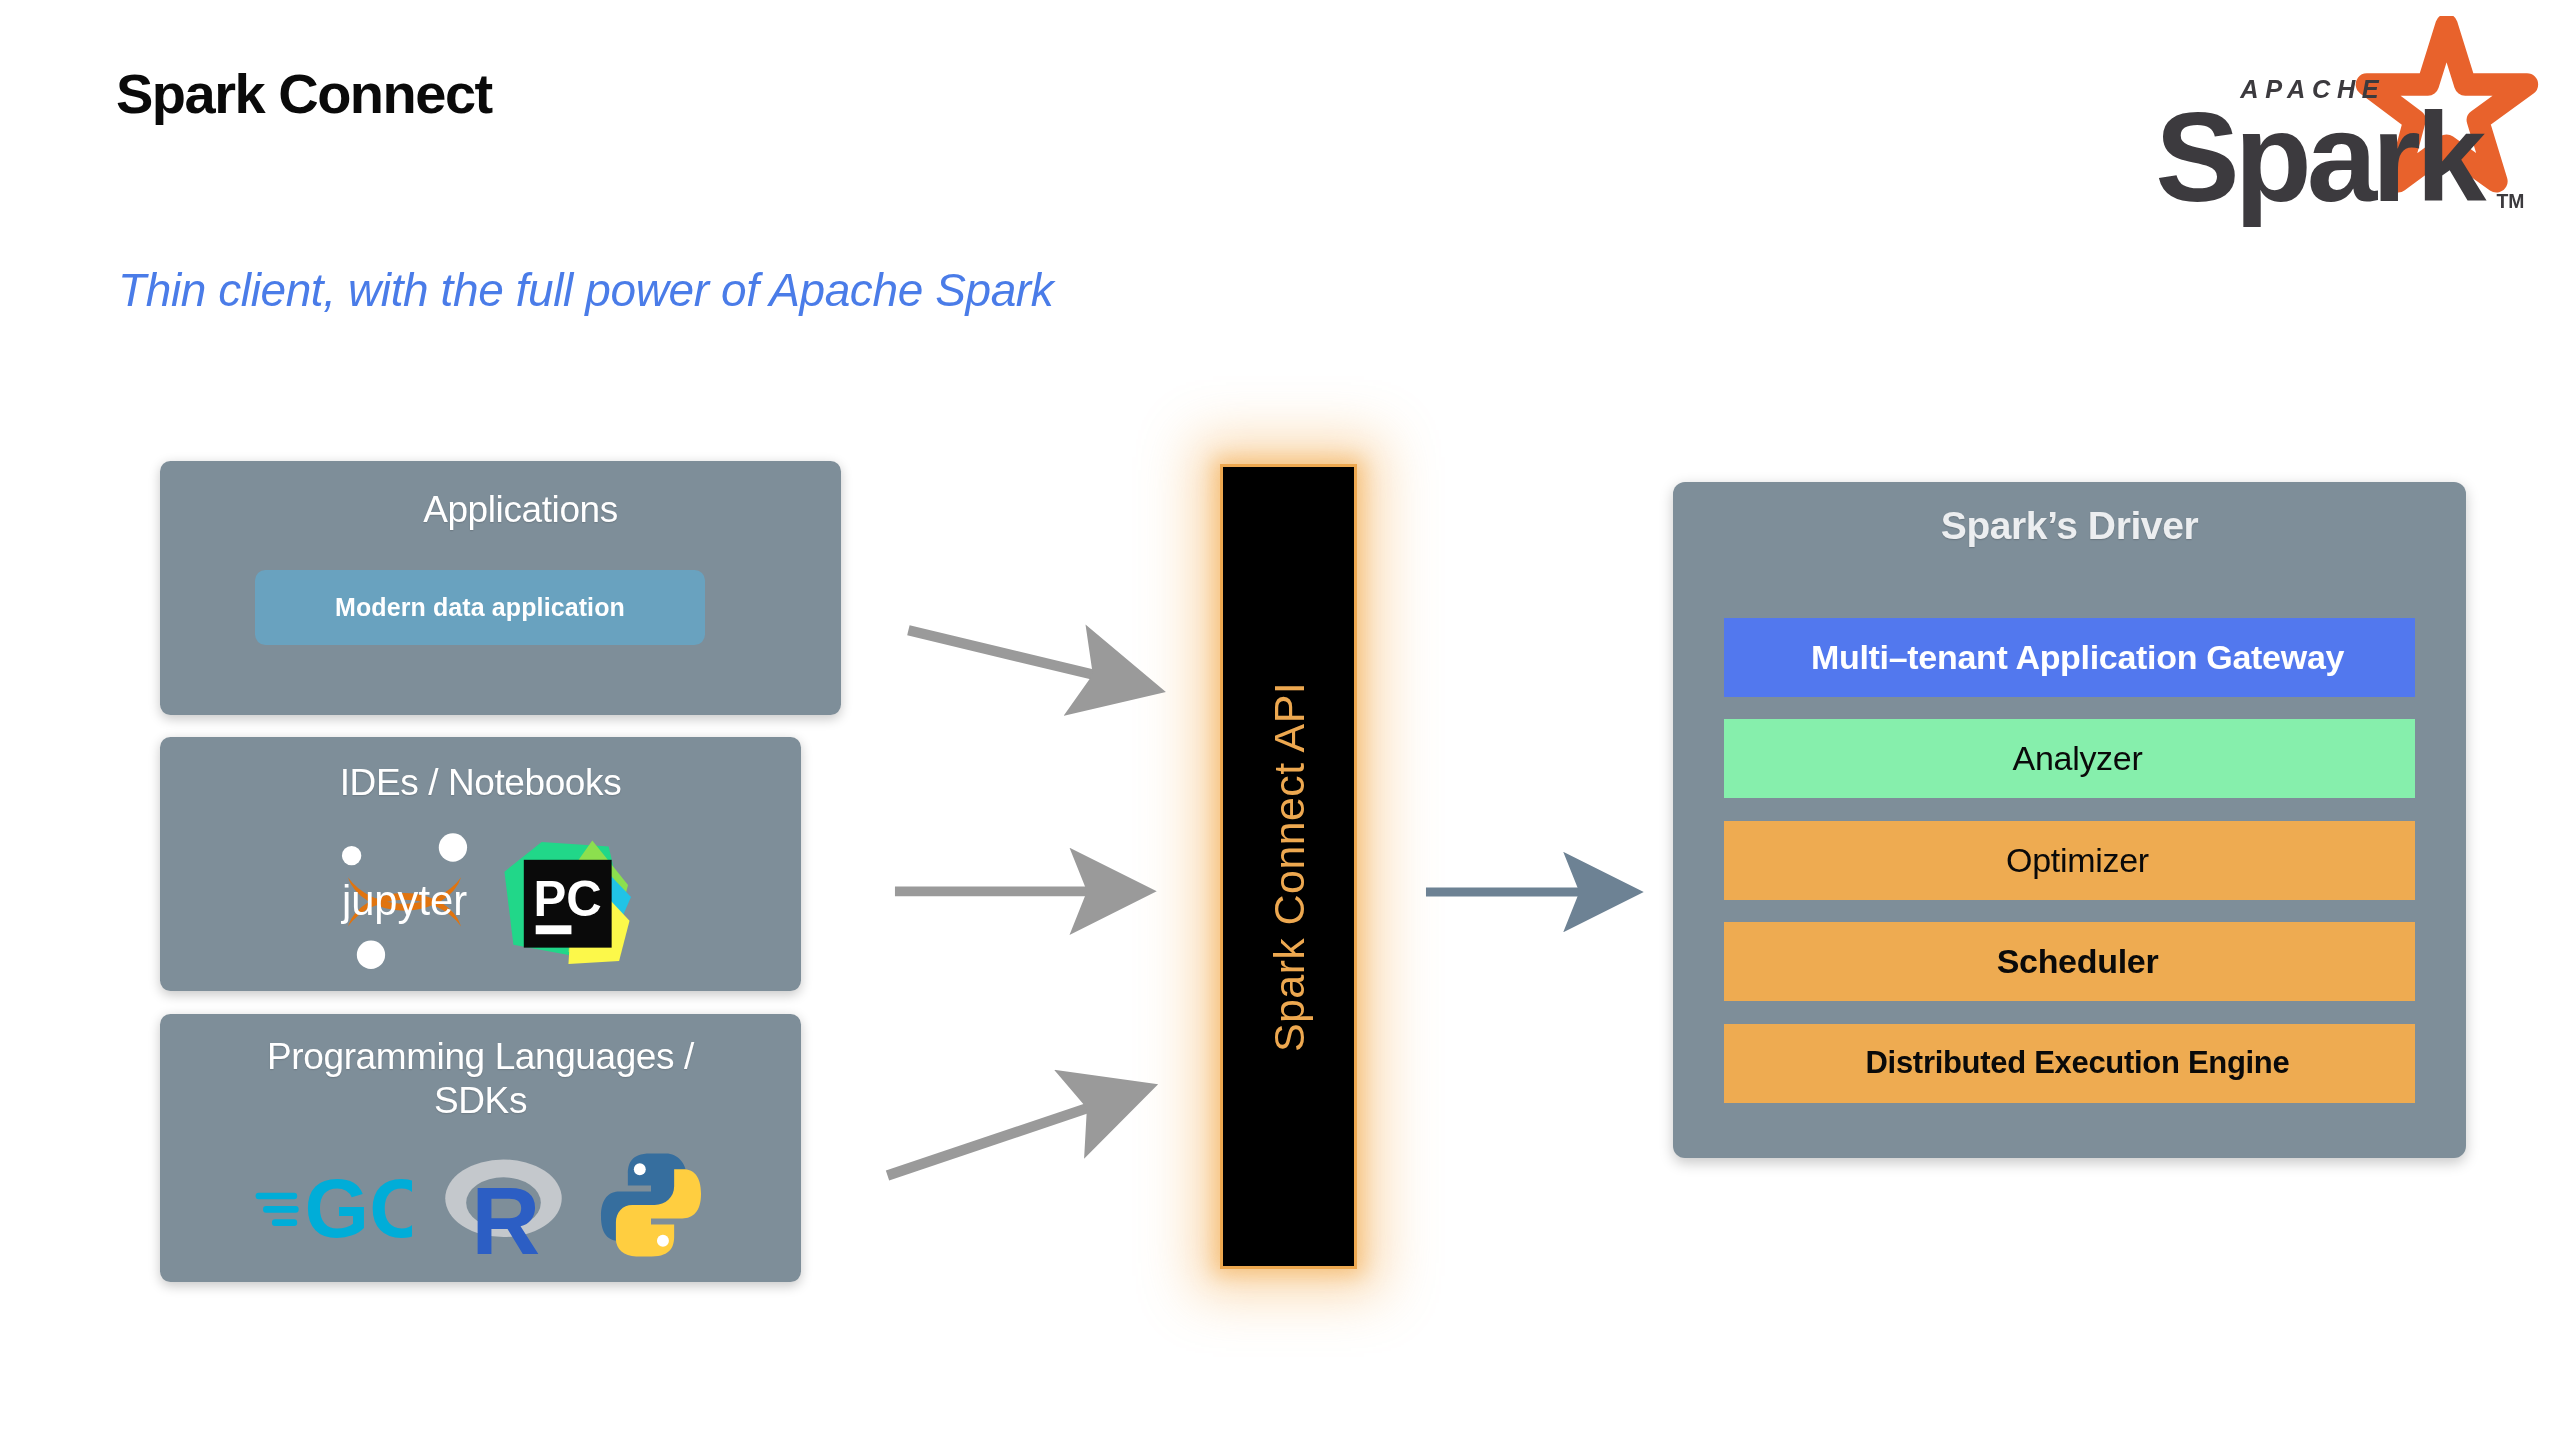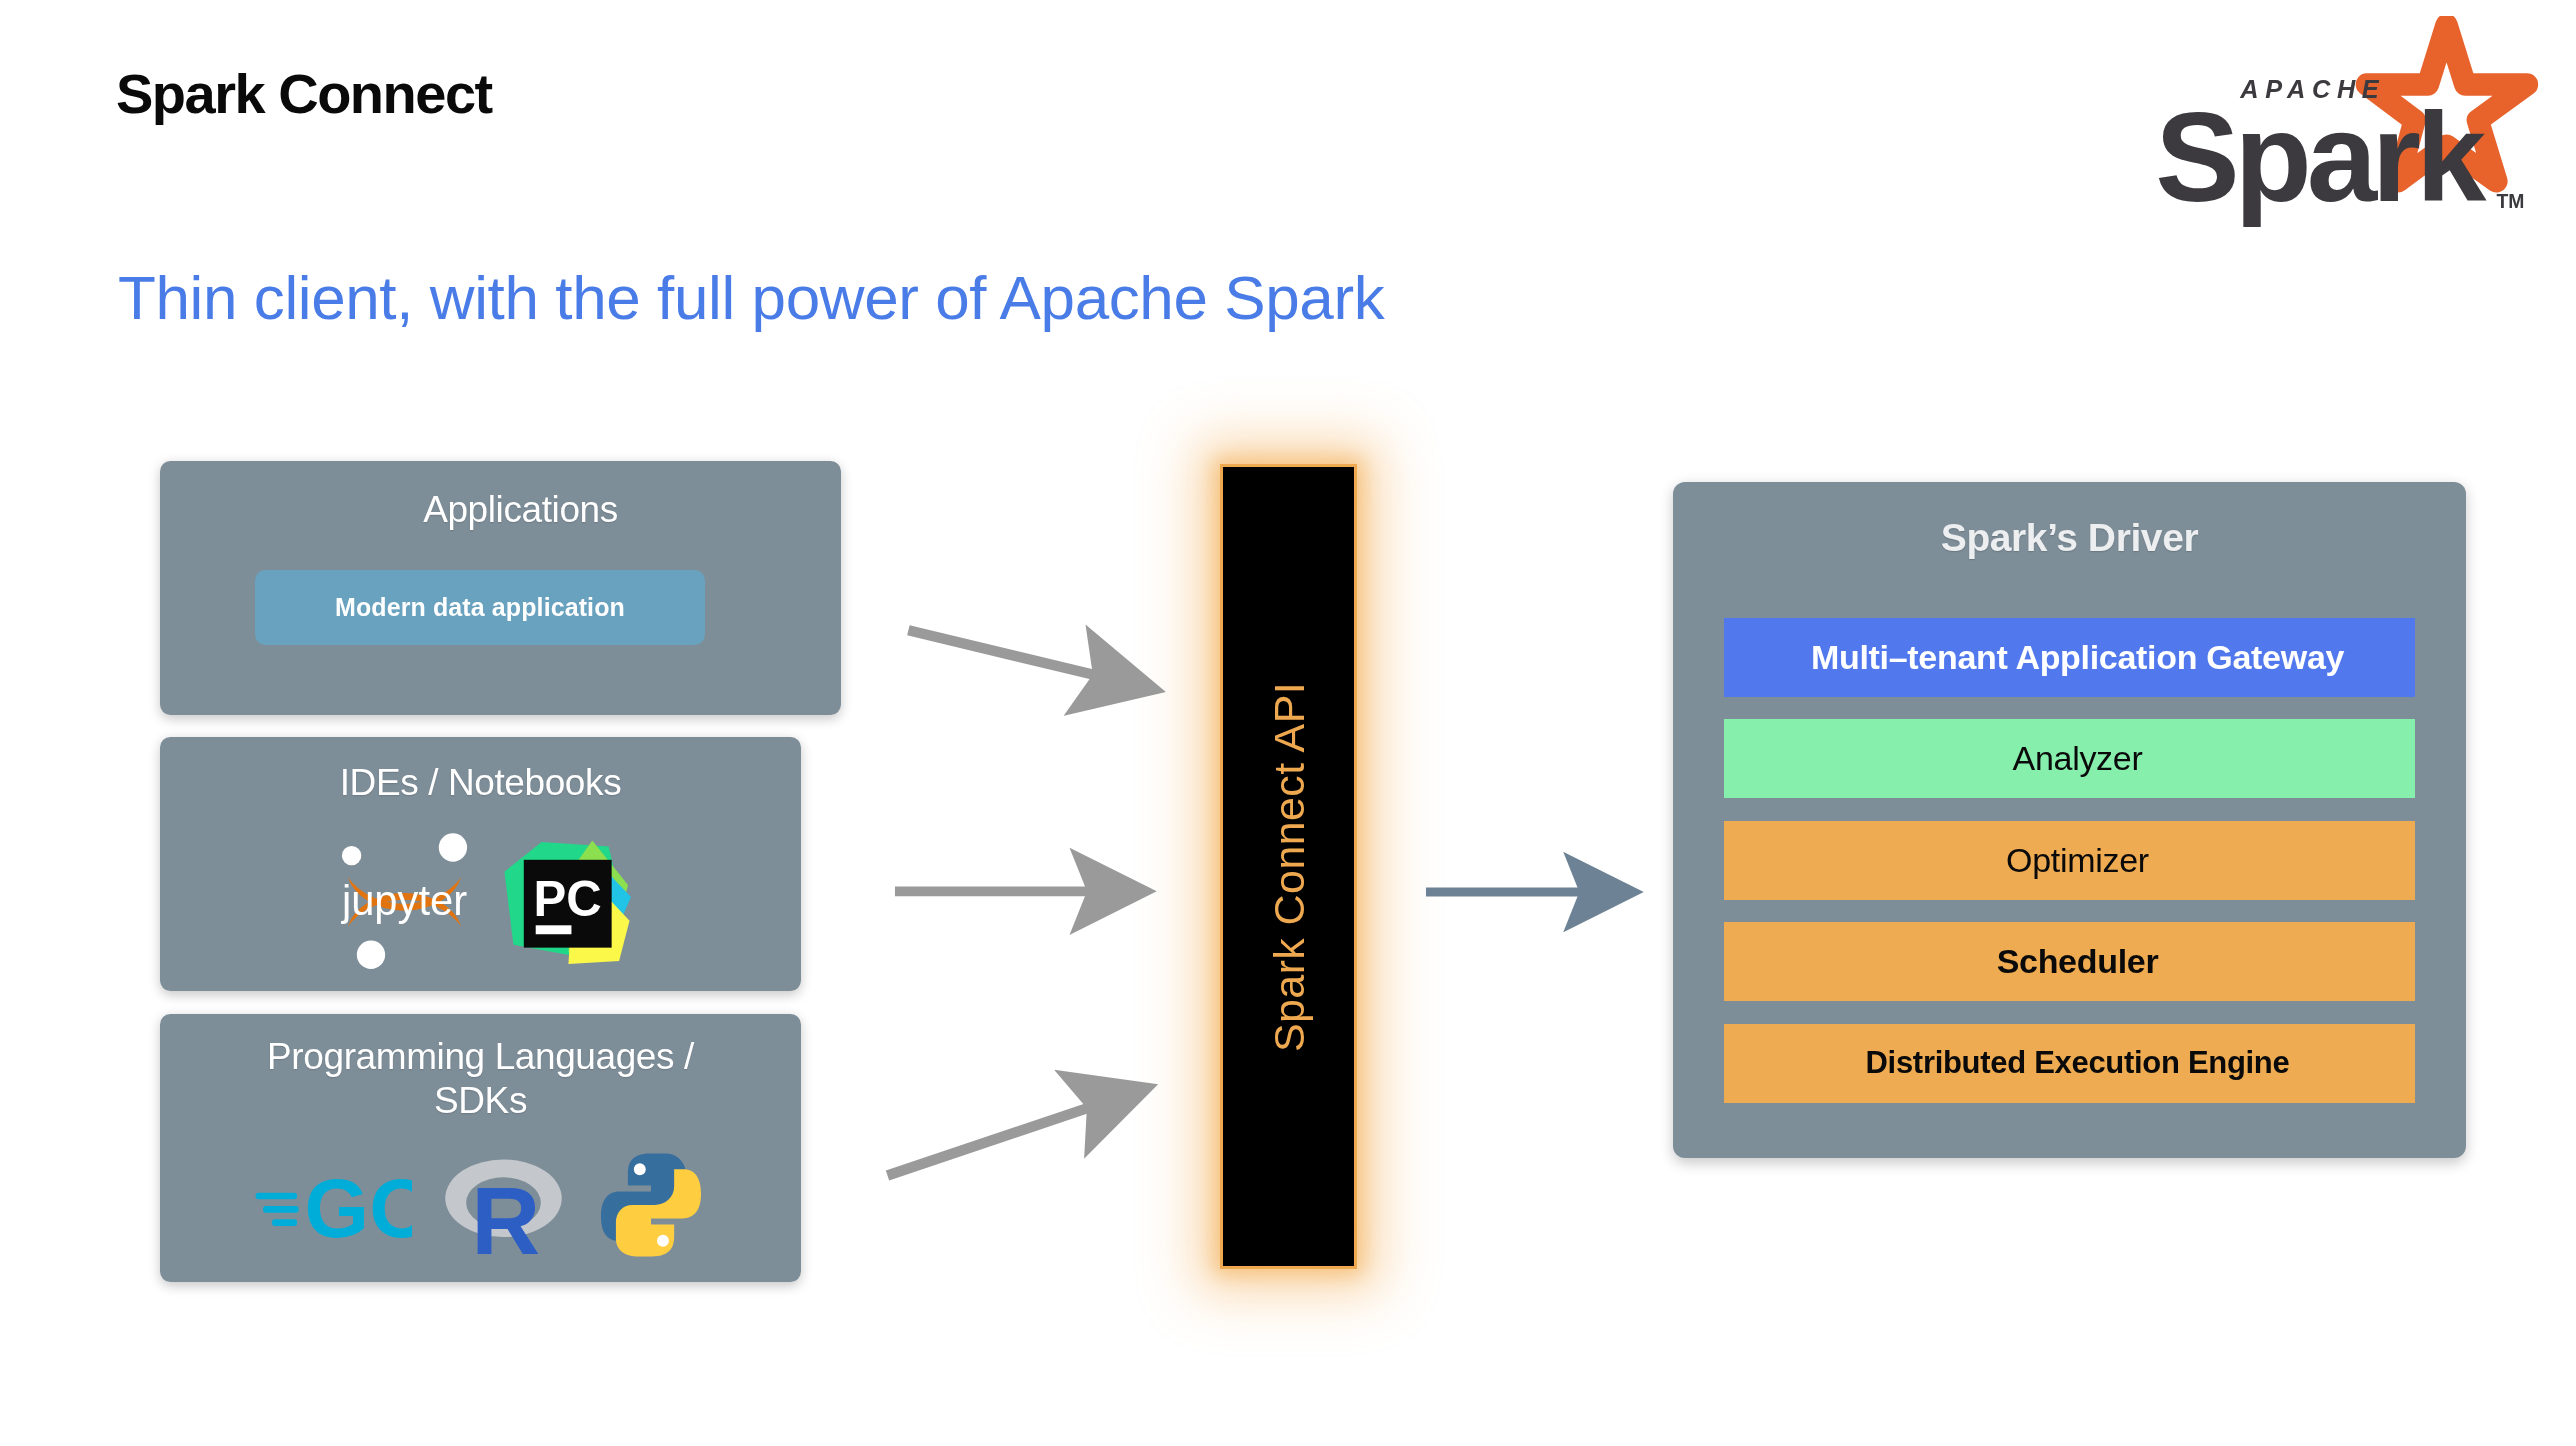--- a/index.html
+++ b/index.html
@@ -9,22 +9,22 @@
     background:#ffffff;
   }
   
   #page-title{
     position:absolute;left:116px;top:66px;
     font-size:56px;font-weight:bold;color:#0a0a0a;letter-spacing:-1.5px;
     line-height:1;white-space:nowrap;
   }
   #page-subtitle{
     position:absolute;left:118px;top:267px;
-    font-size:62px;font-weight:400;color:#4a7ce8;letter-spacing:-0.4px;
-    line-height:1;white-space:nowrap;
+    font-size:46px;font-weight:400;color:#4a7ce8;letter-spacing:-0.4px;
+    line-height:1;white-space:nowrap;font-style:italic;
   }
   
   #spark-logo{position:absolute;right:36px;top:16.4px;width:388px;height:216px;}
   
   .client-card{
     position:absolute;left:160px;width:641px;
     background:#7e8e99;border-radius:10.4px;
     box-shadow:0 3.7px 12px rgba(0,0,0,0.22);
     color:#ffffff;
   }
@@ -67,21 +67,21 @@
     white-space:nowrap;font-size:43px;font-weight:400;
     color:#eda850;letter-spacing:0.4px;
   }
   
   #driver-box{
     position:absolute;left:1673px;top:482px;width:793px;height:676px;
     background:#7e8e99;border-radius:12px;
     box-shadow:0 4.5px 13.4px rgba(0,0,0,0.22);
   }
   #driver-title{
-    text-align:center;padding-top:34px;color:#eceef0;
+    text-align:center;padding-top:22px;color:#eceef0;
     font-size:39px;font-weight:bold;letter-spacing:-0.4px;
     text-shadow:0 0.7px 1.5px rgba(0,0,0,0.18);
   }
   #driver-rows{position:absolute;left:51px;top:136px;width:691px;}
   .driver-row{
     height:79px;margin-bottom:22.4px;
     display:flex;align-items:center;justify-content:center;
     font-size:34px;letter-spacing:-0.3px;padding-left:16px;
   }
   .driver-row:last-child{margin-bottom:0;}

